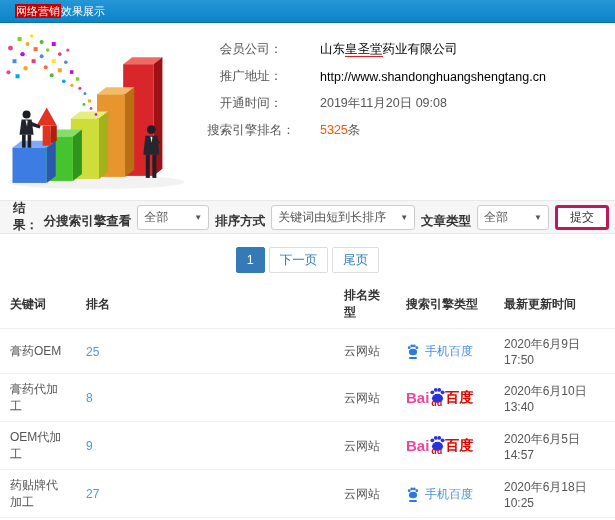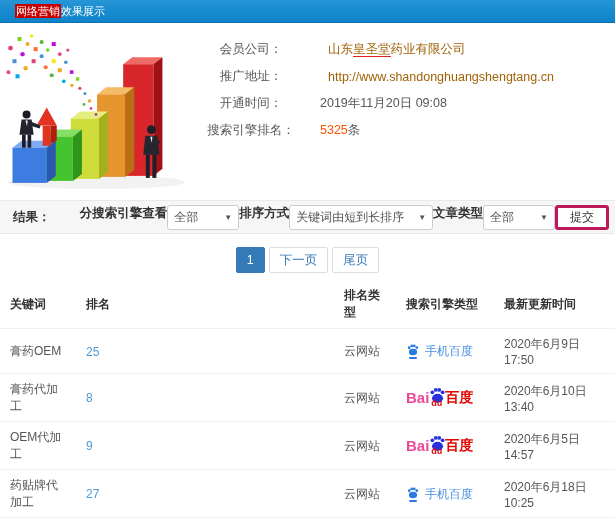--- a/index.html
+++ b/index.html
@@ -13,30 +13,30 @@
     color: #fff; font-size: 11px; }
   .titlebar .hl { background: #c40000; padding: 1px 1px; }
 
   
   .info { display: flex; padding-top: 7px; }
   .chart-wrap { width: 192px; height: 163px; flex: 0 0 192px; }
   .fields { padding-top: 6px; }
   .field-row { display: flex; align-items: center; height: 27px; font-size: 12.5px; }
   .field-label { width: 118px; text-align: center; color: #555; }
   .field-value { margin-left: 10px; color: #555; }
-  a.link { color: #a16207; text-decoration: none; margin-left: 8px; }
+  a.link { color: #000000; text-decoration: none; }
   .red-underline { border-bottom: 1px solid #e02020; }
   .rank-count { color: #ff5500; }
 
   
   .filter-bar { margin-top: 7px; height: 34px; background: #f6f6f6;
     border-top: 1px solid #e9e9e9; border-bottom: 1px solid #e9e9e9;
     display: flex; align-items: center; padding: 0 6px 0 13px; font-size: 12.5px; }
   .result-label { font-weight: bold; color: #333; }
-  .filter-controls { margin-left: auto; display: flex; align-items: flex-start; gap: 0; }
+  .filter-controls { margin-left: auto; display: flex; align-items: flex-end; gap: 6px; }
   .f-label { font-weight: bold; color: #333; white-space: nowrap; }
   .select { background: #fff; border: 1px solid #ccc; border-radius: 3px;
     height: 25px; display: inline-flex; align-items: center; padding: 0 6px;
     color: #555; font-size: 12px; cursor: pointer; white-space: nowrap; }
   .select .sel-text { display: inline-block; }
   .select.w-sm .sel-text { width: 46px; }
   .select.w-lg .sel-text { width: 118px; }
   .select .caret { font-size: 8px; color: #555; margin-left: 4px; }
   .btn-submit { background: #fff; border: 3px solid #be185d; border-radius: 3px;
     height: 25px; padding: 0 12px; font-size: 12px; color: #333; cursor: pointer;

